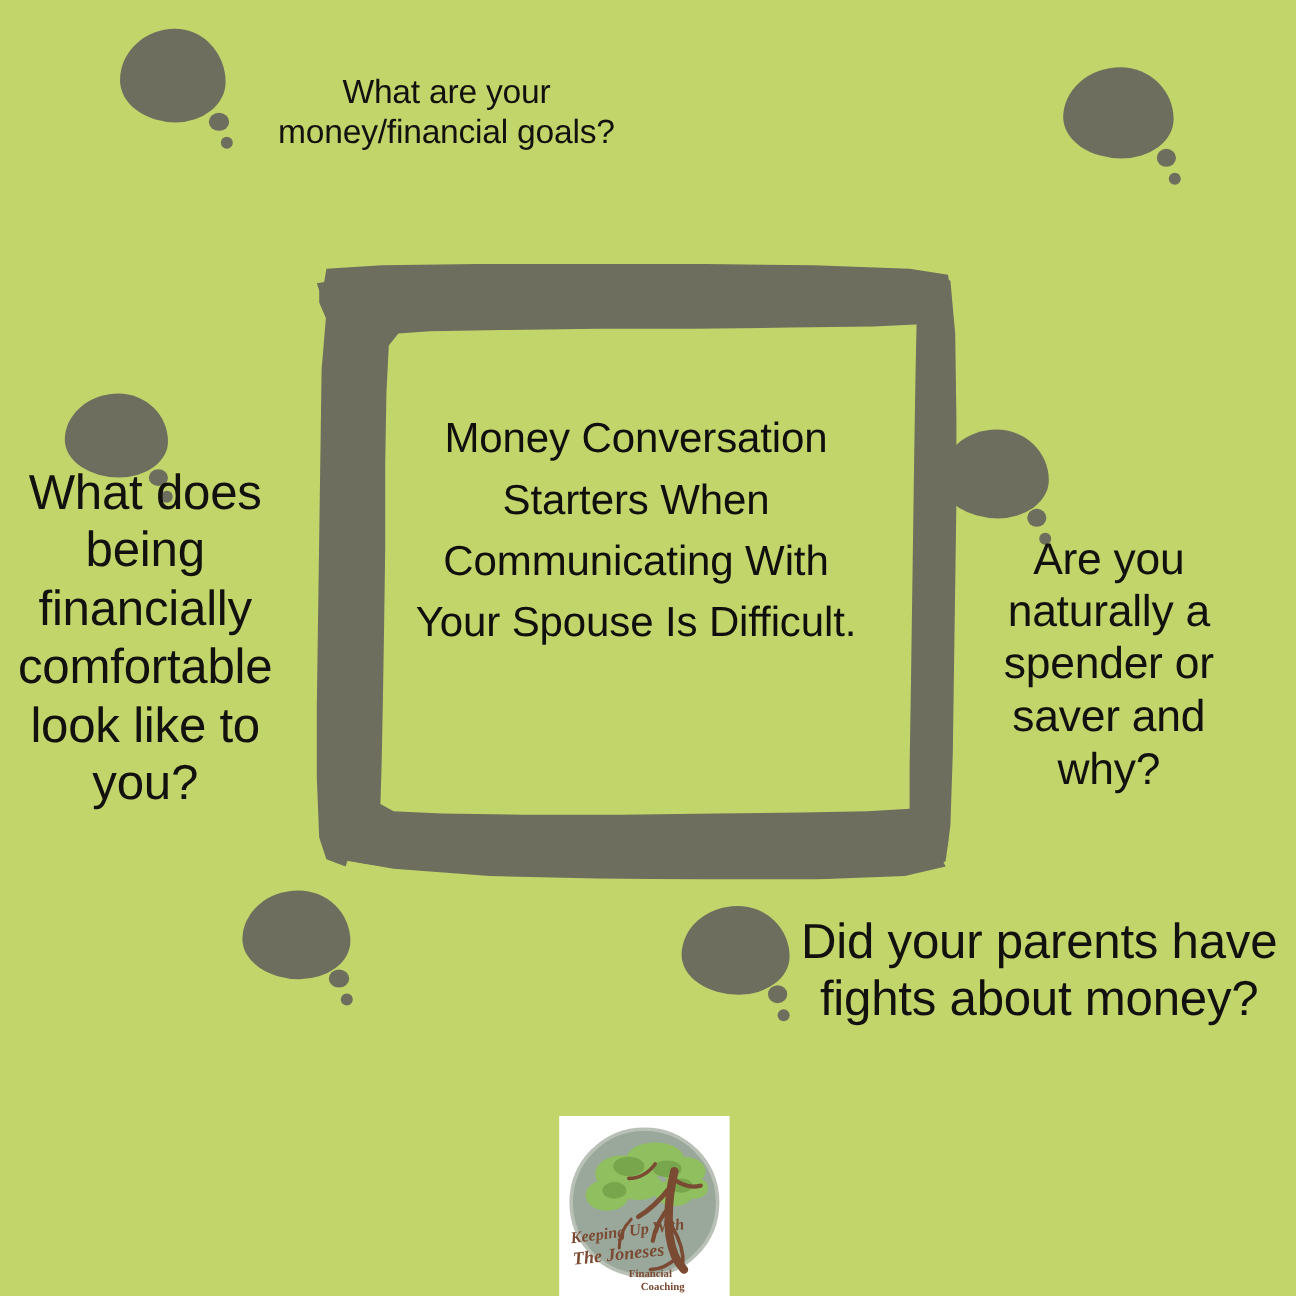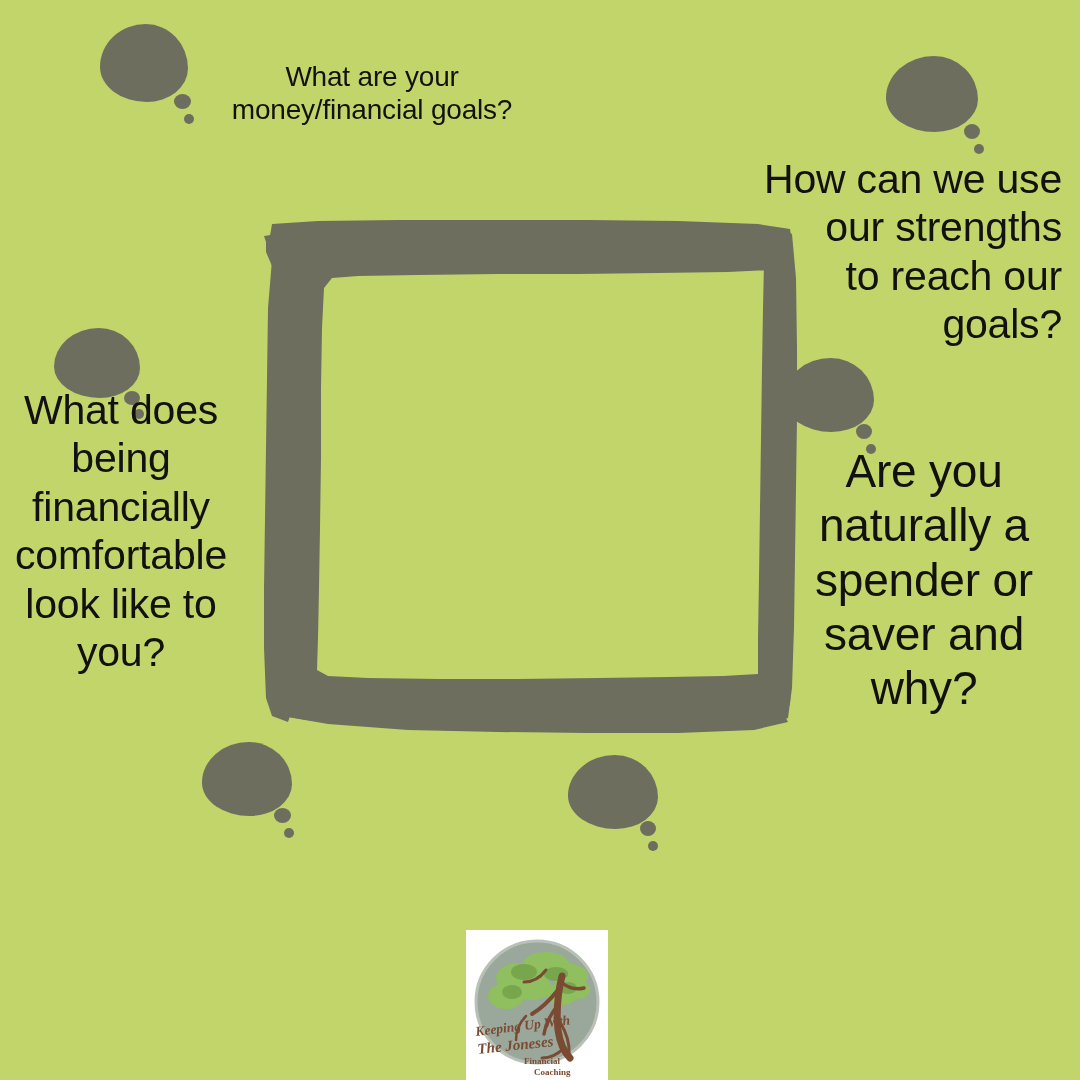--- a/index.html
+++ b/index.html
@@ -111,73 +111,72 @@
       <path fill="#6e6e5e" d="
         M 12 486 L 50 496 L 130 502 L 220 505 L 310 506 L 400 504 L 480 500 L 524 492
         L 530 504 L 496 512 L 420 515 L 330 515 L 240 514 L 150 512 L 70 506 L 24 498 Z"></path>
       <path fill="#6e6e5e" d="
         M 506 14 L 522 10 L 534 16 L 538 60 L 539 130 L 539 200 L 538 270 L 537 340
         L 536 410 L 534 470 L 530 500 L 516 504 L 508 490 L 511 440 L 513 370 L 514 300
         L 515 230 L 515 160 L 514 90 L 511 40 Z"></path>
     </svg>
   </div>
 
+  <div id="center-title">Money Conversation Starters  When Communicating With Your Spouse Is Difficult.</div>
 
   <div class="bubble" style="left:100px; top:24px; width:88px; height:78px;">
     <div class="blob"></div>
     <div class="dot1" style="left:74px; top:70px; width:17px; height:15px;"></div>
     <div class="dot2" style="left:84px; top:90px; width:10px; height:10px;"></div>
   </div>
   <div class="qtext" style="left:132px; top:60px; width:480px; text-align:center; font-size:28px;">What are your
 money/financial goals?</div>
 
   <div class="bubble" style="left:886px; top:56px; width:92px; height:76px;">
     <div class="blob"></div>
     <div class="dot1" style="left:78px; top:68px; width:16px; height:15px;"></div>
     <div class="dot2" style="left:88px; top:88px; width:10px; height:10px;"></div>
   </div>
-  <div class="qtext" style="left:740px; top:155px; width:322px; text-align:right; font-size:41px;">How can we use
-our strengths
-to reach our
-goals?</div>
 
   <div class="bubble" style="left:54px; top:328px; width:86px; height:70px;">
     <div class="blob"></div>
     <div class="dot1" style="left:70px; top:63px; width:16px; height:14px;"></div>
     <div class="dot2" style="left:80px; top:81px; width:10px; height:10px;"></div>
   </div>
   <div class="qtext" style="left:6px; top:386px; width:230px; text-align:center; font-size:41px;">What does
 being
 financially
 comfortable
 look like to
 you?</div>
 
   <div class="bubble" style="left:784px; top:358px; width:90px; height:74px;">
     <div class="blob"></div>
     <div class="dot1" style="left:72px; top:66px; width:16px; height:15px;"></div>
     <div class="dot2" style="left:82px; top:86px; width:10px; height:10px;"></div>
   </div>
-  <div class="qtext" style="left:806px; top:444px; width:236px; text-align:center; font-size:46px;">Are you
+  <div class="qtext" style="left:806px; top:444px; width:236px; text-align:center; font-size:37px;">Are you
 naturally a
 spender or
 saver and
 why?</div>
 
   <div class="bubble" style="left:202px; top:742px; width:90px; height:74px;">
     <div class="blob"></div>
     <div class="dot1" style="left:72px; top:66px; width:17px; height:15px;"></div>
     <div class="dot2" style="left:82px; top:86px; width:10px; height:10px;"></div>
   </div>
 
   <div class="bubble" style="left:568px; top:755px; width:90px; height:74px;">
     <div class="blob"></div>
     <div class="dot1" style="left:72px; top:66px; width:16px; height:15px;"></div>
     <div class="dot2" style="left:80px; top:86px; width:10px; height:10px;"></div>
   </div>
+  <div class="qtext" style="left:660px; top:760px; width:412px; text-align:center; font-size:41px;">Did your parents have
+fights about money?</div>
 
   <div id="logo">
     <svg viewBox="0 0 142 150" width="142" height="150" xmlns="http://www.w3.org/2000/svg" aria-hidden="true">
 
       <circle cx="71" cy="72" r="61" fill="#9aa89b" stroke="#b9c0b6" stroke-width="3"></circle>
 
       <g fill="#8fbf5e">
         <ellipse cx="52" cy="48" rx="22" ry="15"></ellipse>
         <ellipse cx="80" cy="36" rx="24" ry="14"></ellipse>
         <ellipse cx="104" cy="46" rx="18" ry="12"></ellipse>

